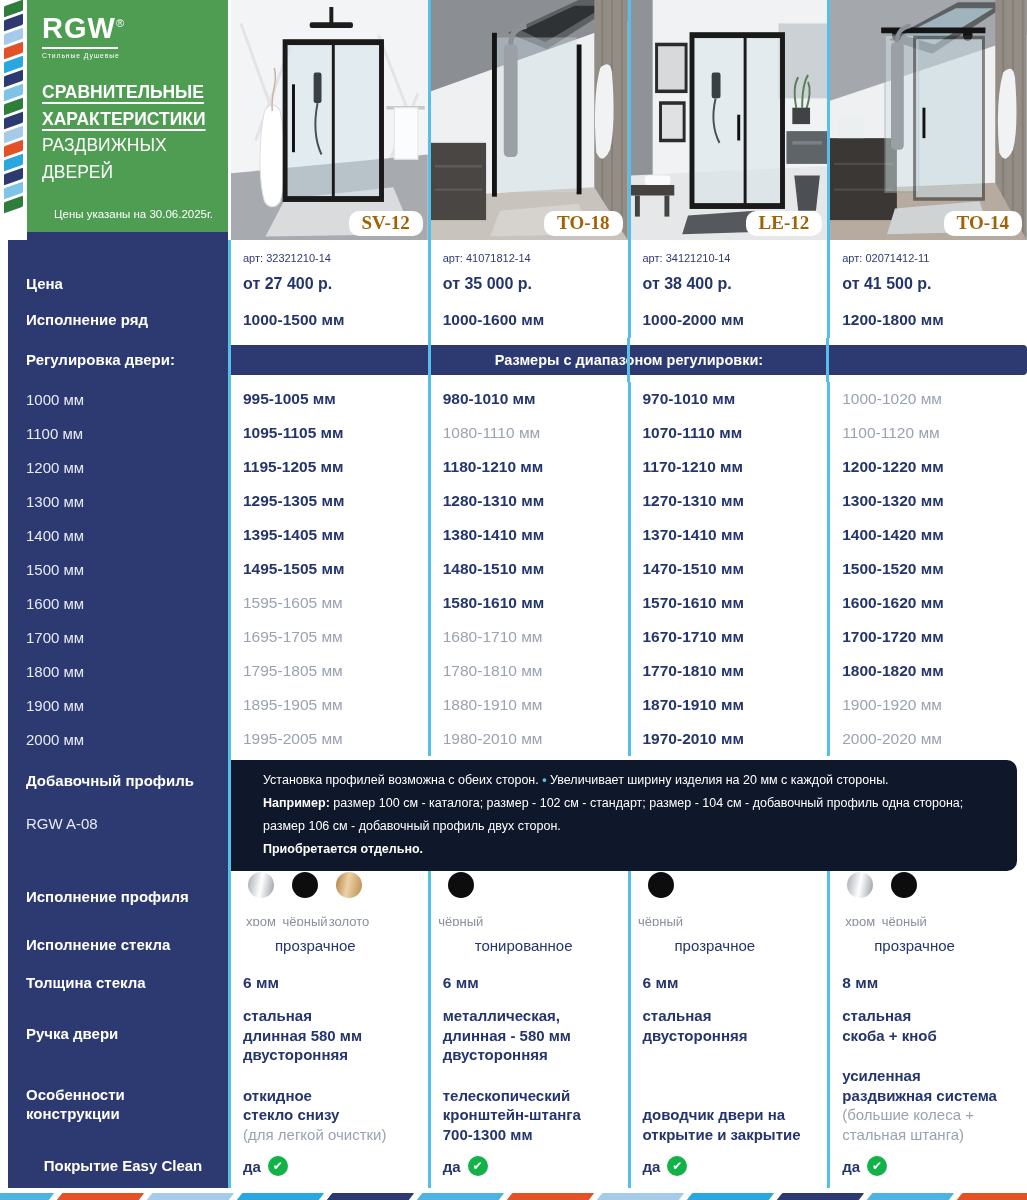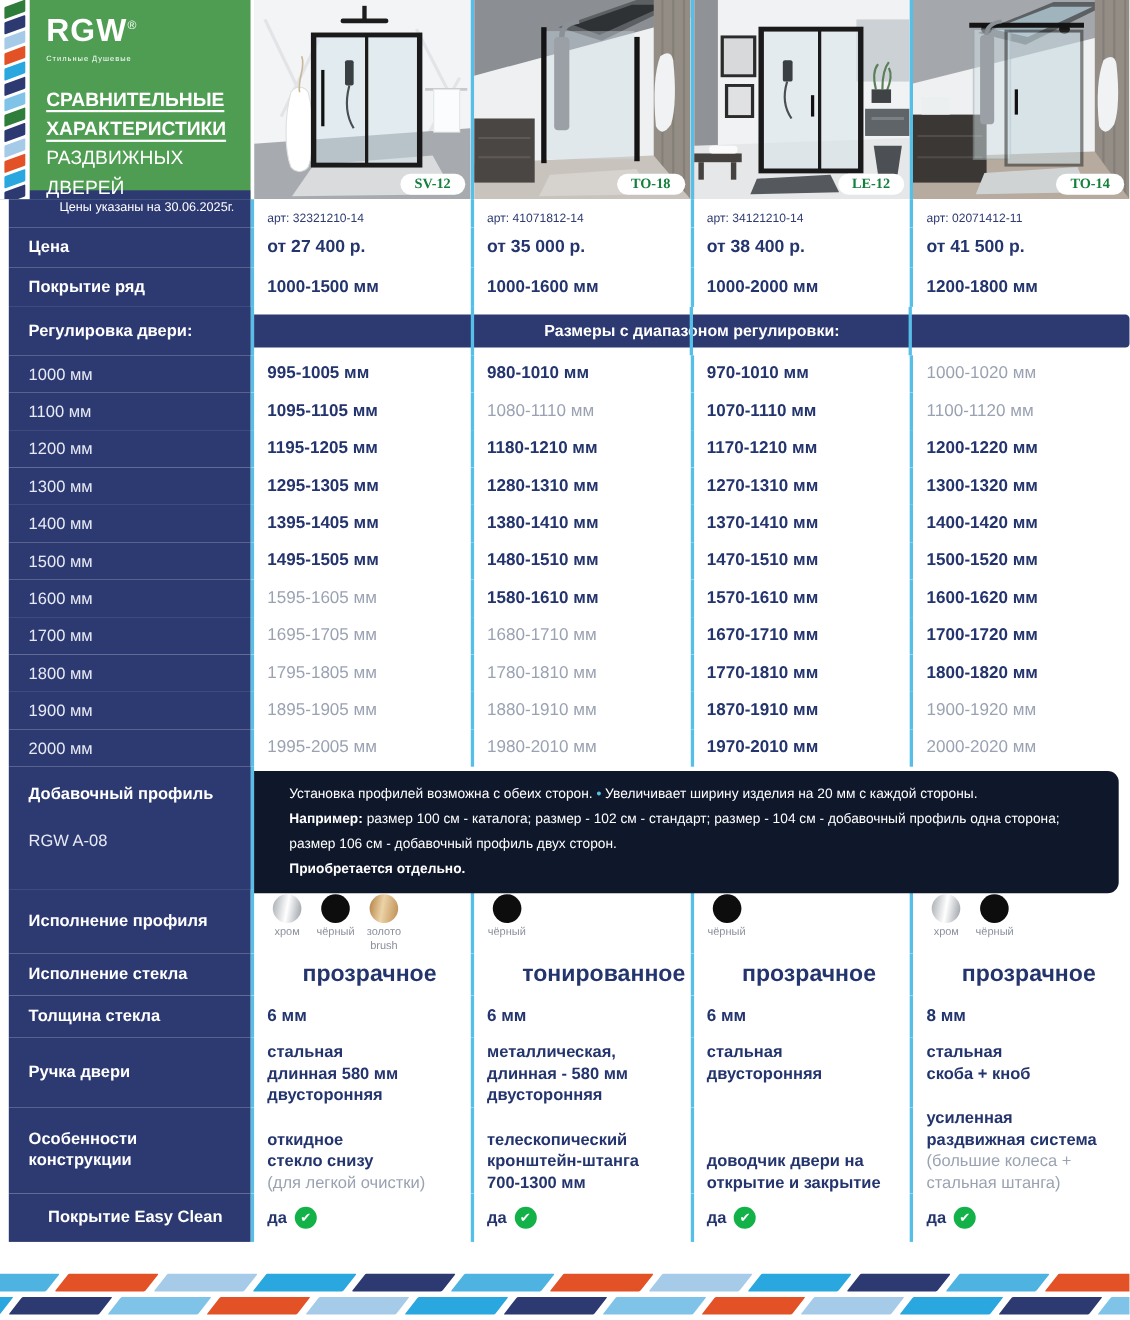--- a/index.html
+++ b/index.html
@@ -1,38 +1,38 @@
 <!DOCTYPE html>
 <html><head>
 <meta charset="utf-8">
 <style>
   html,body{margin:0;padding:0;background:#fff;}
   body{font-family:"Liberation Sans","DejaVu Sans",sans-serif; width:1027px; height:1200px; overflow:hidden;}
   .page{width:1027px;height:1200px;display:flex;flex-direction:column;background:#fff;}
 
   
-  .header{display:flex;height:181px;flex-shrink:0;}
+  .header{display:flex;height:240px;flex-shrink:0;}
   .ghead{width:228px;flex-shrink:0;position:relative;background:#4F9D52;color:#fff;
          display:flex;flex-direction:column;box-sizing:border-box;
          padding:14px 12px 12px 42px;border-bottom:8px solid #2D3A72;}
   .strip{position:absolute;left:0;top:0;bottom:-8px;width:27px;background:#fff;
          display:flex;flex-direction:column;gap:3px;padding:3px 4px;box-sizing:border-box;overflow:hidden;}
   .strip i{display:block;height:11px;flex-shrink:0;transform:skewY(-20deg);border-radius:1px;}
   .logo{font-size:29px;font-weight:bold;letter-spacing:1px;line-height:1;}
   .logo sup{font-size:11px;font-weight:normal;}
   .logo-line{width:76px;height:2px;background:#fff;margin:4px 0 3px;}
   .tagline{font-size:6.8px;letter-spacing:.9px;}
   .title{margin-top:20px;font-size:17.5px;line-height:1.52;}
   .title .b{font-weight:bold;text-decoration:underline;text-underline-offset:4px;text-decoration-thickness:2px;}
   .pnote{margin-top:auto;font-size:11.5px;margin-left:12px;}
   .photo{flex:1;position:relative;border-left:3px solid #56BFE8;overflow:hidden;background:#eef0f2;}
   .photo.first{border-left:3px solid #fff;}
   .photo svg{display:block;width:100%;height:100%;}
-  .badge{position:absolute;right:5px;bottom:4px;background:#fff;color:#15803d;
-         font-family:"Liberation Serif","DejaVu Serif",serif;font-weight:bold;font-size:13px;
+  .badge{position:absolute;right:5px;bottom:4px;background:#fff;color:#a16207;
+         font-family:"Liberation Serif","DejaVu Serif",serif;font-weight:bold;font-size:19px;
          padding:1px 13px 2px;border-radius:10px;}
 
   
   .table{flex:1;display:flex;flex-direction:column;}
   .trow{display:flex;align-items:stretch;flex-shrink:0;}
   .side{width:228px;flex-shrink:0;display:flex;}
   .side-inner{flex:1;margin-left:8px;background:#2D3A72;color:#fff;
               padding:0 8px 0 18px;display:flex;flex-direction:column;justify-content:center;box-sizing:border-box;}
   .lbl{font-weight:700;font-size:15px;line-height:1.25;}
   .lbl-reg{font-weight:400;font-size:15px;color:#E7EAF4;}
@@ -56,22 +56,22 @@
             padding:9px 32px;font-size:12.5px;line-height:1.85;box-sizing:border-box;}
   .info-box b{font-weight:700;}
   .bullet{color:#56BFE8;font-weight:700;}
   .r-prof{height:58px;} .r-prof .val{justify-content:flex-start;padding-top:4px;}
   .sw{display:flex;gap:8px;align-items:flex-start;}
   .swatch{display:flex;flex-direction:column;align-items:center;width:36px;}
   .dot{width:26px;height:26px;border-radius:50%;}
   .dot.black{background:#0d0d0d;}
   .dot.chrome{background:linear-gradient(100deg,#b4b9bd 8%,#ffffff 50%,#a8adb2 92%);}
   .dot.gold{background:linear-gradient(100deg,#b9884e 5%,#ecd3a7 45%,#c09259 95%);}
-  .swlbl{font-size:10px;color:#8A8F9B;margin-top:3px;text-align:center;line-height:1.25;}
-  .r-glass{height:38px;} .r-glass .val{font-size:21px;font-weight:700;padding-left:44px;}
+  .swlbl{font-size:13px;color:#8A8F9B;margin-top:16px;text-align:center;line-height:1.25;}
+  .r-glass{height:38px;} .r-glass .val{font-size:15px;font-weight:400;padding-left:44px;}
   .r-thick{height:38px;} .r-thick .val{font-size:15.5px;font-weight:700;}
   .r-handle{height:64px;} .r-handle .val{font-size:15px;font-weight:700;line-height:1.3;justify-content:flex-start;padding-top:4px;}
   .r-feat{height:78px;} .r-feat .val{font-size:15px;line-height:1.3;justify-content:flex-end;padding-top:2px;}
   .r-feat .bold{font-weight:700;}
   .r-feat .gray{font-weight:400;color:#9AA2B2;}
   .r-ec{height:44px;text-align:center;} .r-ec .val{justify-content:center;}
   .ec{display:flex;align-items:center;gap:7px;font-weight:700;font-size:15px;}
   .chk{width:20px;height:20px;border-radius:50%;background:#12B249;color:#fff;display:flex;
        align-items:center;justify-content:center;font-size:12px;font-weight:700;flex-shrink:0;}
 
@@ -239,21 +239,21 @@
           </div>
         </div>
         <div class="val">от 27 400 р.</div>
         <div class="val">от 35 000 р.</div>
         <div class="val">от 38 400 р.</div>
         <div class="val">от 41 500 р.</div>
       </div>
       <div class="trow r-range">
         <div class="side">
           <div class="side-inner">
-            <div class="lbl">Покрытие ряд</div>
+            <div class="lbl">Исполнение ряд</div>
           </div>
         </div>
         <div class="val">1000-1500 мм</div>
         <div class="val">1000-1600 мм</div>
         <div class="val">1000-2000 мм</div>
         <div class="val">1200-1800 мм</div>
       </div>
       <div class="trow r-band">
         <div class="side">
           <div class="side-inner">

